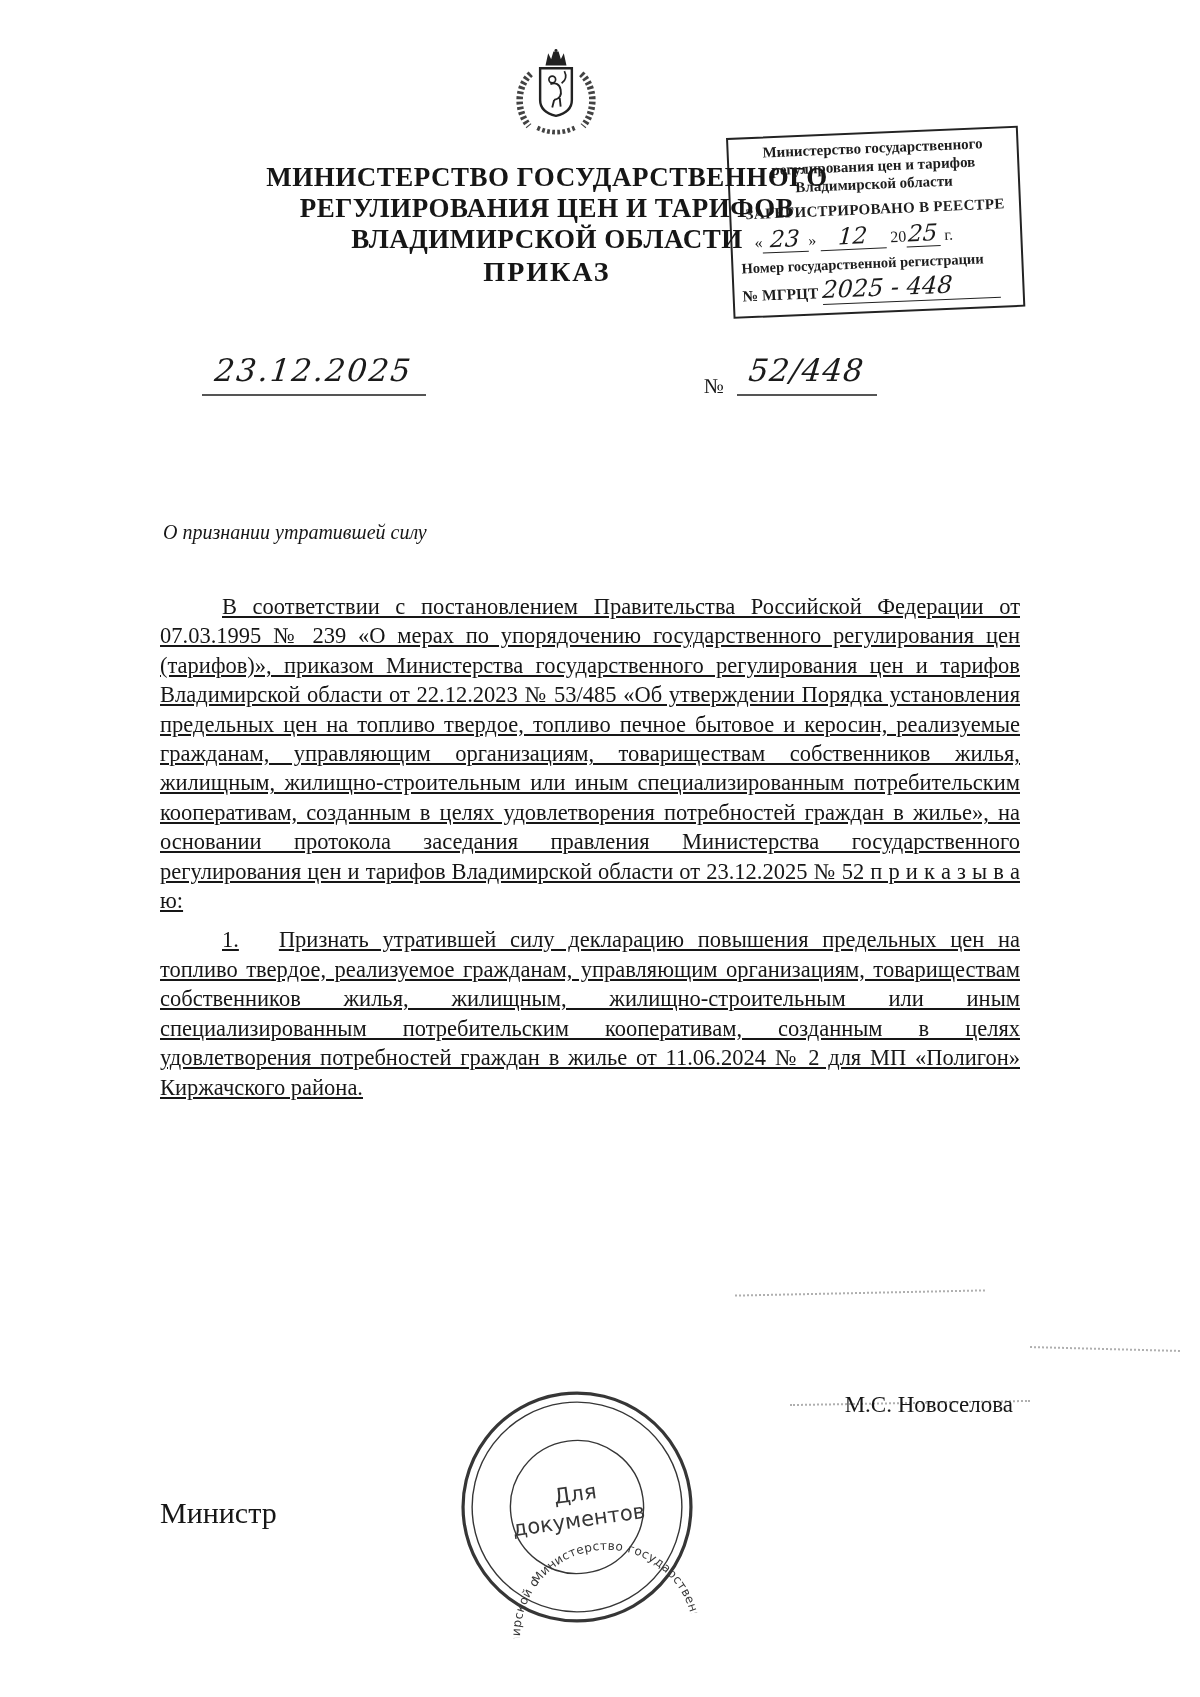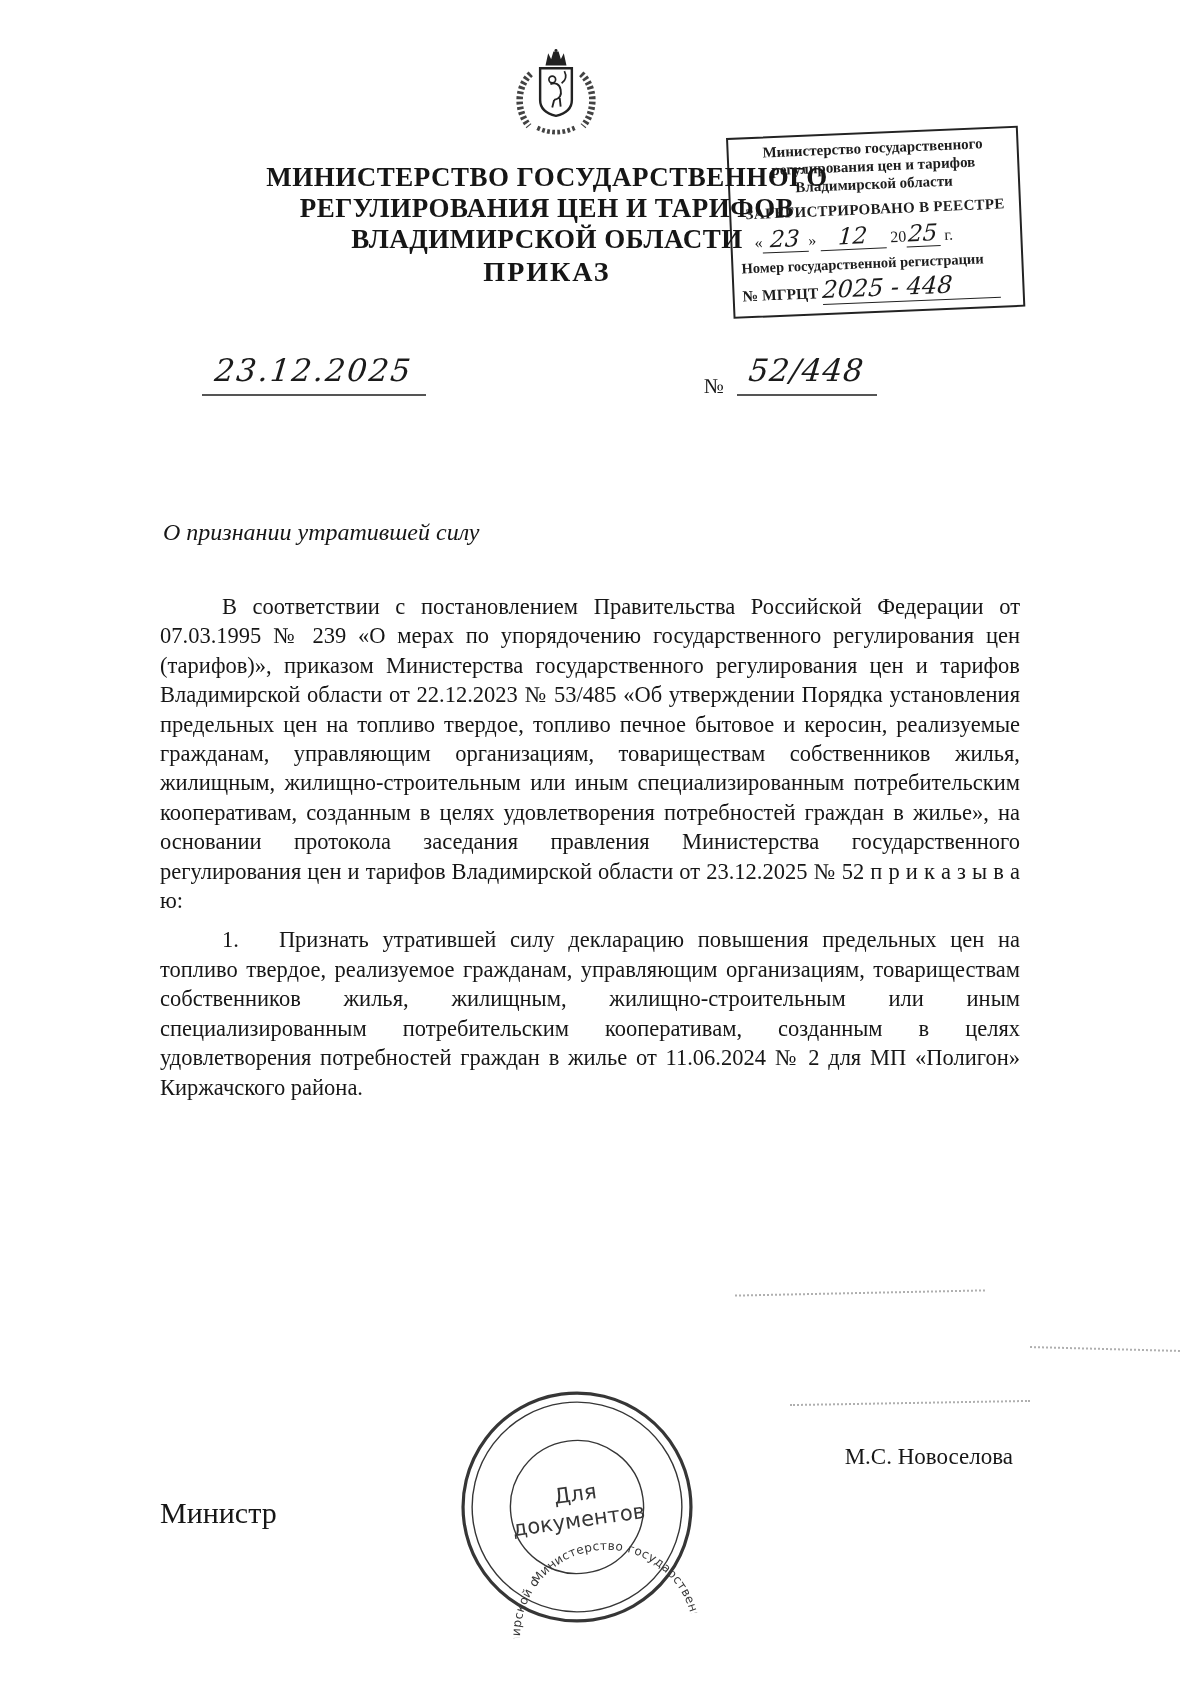--- a/index.html
+++ b/index.html
@@ -46,32 +46,32 @@
   .doc-date{position:absolute;left:202px;top:352px;width:224px;text-align:center;
     border-bottom:2px solid #555;padding-bottom:6px;}
   .doc-date .hw{font-size:31px;letter-spacing:2px;}
   .doc-no-sign{position:absolute;left:704px;top:374px;font-size:21px;}
   .doc-no{position:absolute;left:737px;top:352px;width:140px;text-align:center;
     border-bottom:2px solid #555;padding-bottom:6px;}
   .doc-no .hw{font-size:31px;letter-spacing:1px;}
   
   .subject{
     position:absolute;left:163px;top:518px;width:520px;
-    font-style:italic;font-size:24px;line-height:29px;
+    font-style:italic;font-size:20px;line-height:29px;
   }
   
   .body-text{
     position:absolute;left:160px;top:592px;width:860px;
-    font-size:22.5px;line-height:29.4px;text-align:justify;
+    font-size:22.5px;line-height:29.4px;text-align:justify;text-decoration:underline;
   }
   .body-text p{margin:0 0 10px 0;text-indent:62px;}
   .gap{display:inline-block;width:40px;}
   
   .sig-position{position:absolute;left:160px;top:1496px;font-size:30px;}
-  .sig-name{position:absolute;right:187px;top:1444px;font-size:23px;}
+  .sig-name{position:absolute;right:187px;top:1392px;font-size:23px;}
   
   .scribble{position:absolute;border-top:2px dotted rgba(45,45,45,.38);height:0;}
   .scribble.s1{left:735px;top:1292px;width:250px;transform:rotate(-1.2deg);}
   .scribble.s2{left:1030px;top:1348px;width:150px;transform:rotate(1.5deg);}
   .scribble.s3{left:790px;top:1402px;width:240px;transform:rotate(-1deg);}
   
   .round-stamp{
     position:absolute;left:456px;top:1386px;width:242px;height:242px;
     transform:rotate(-8deg);opacity:.92;
   }

